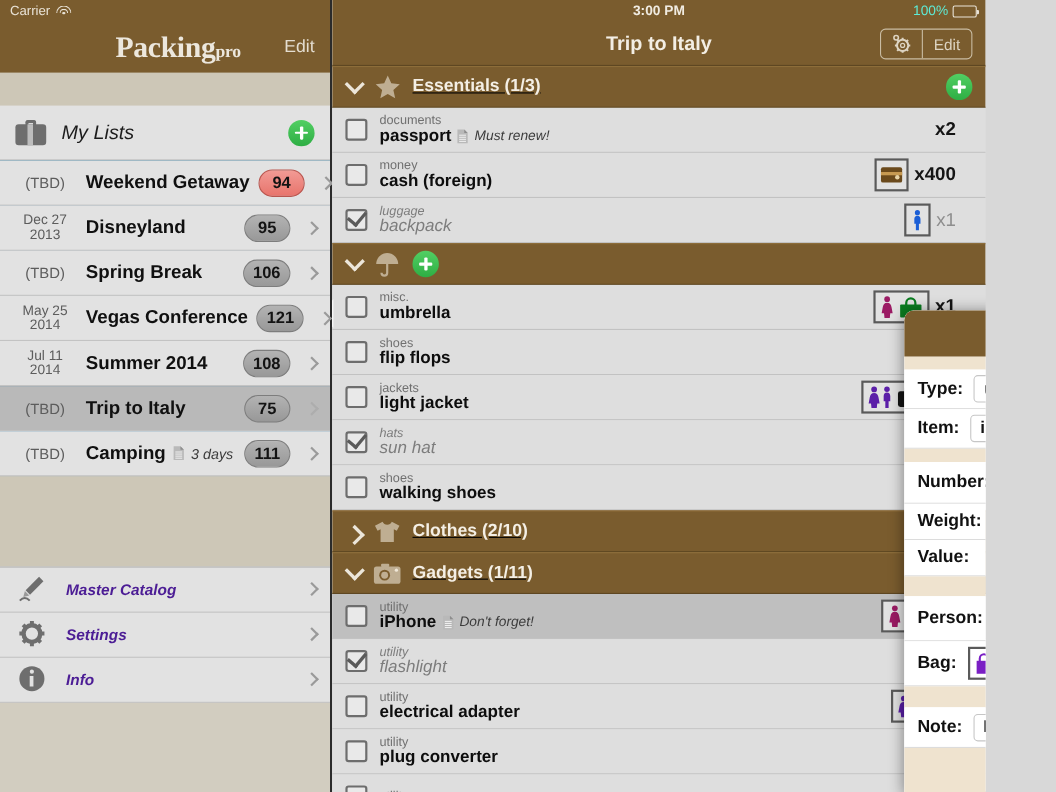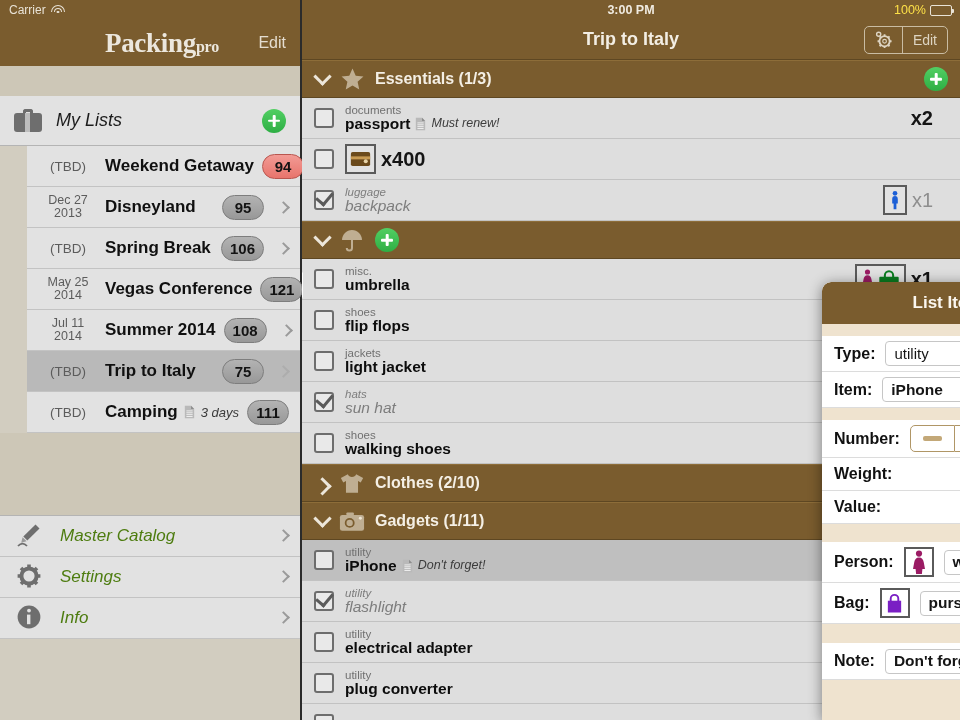--- a/index.html
+++ b/index.html
@@ -85,21 +85,21 @@
   .suitcase .body {
     position:absolute; bottom:0; left:0; width:28px;height:19px;
     background:#6e6e6e; border-radius:3px;
   }
   .suitcase .hdl {
     position:absolute; top:0; left:9px; width:10px;height:7px;
     border:3px solid #6e6e6e; border-bottom:none; border-radius:3px 3px 0 0;
   }
   .suitcase .slit { position:absolute; bottom:0; left:11px; width:5px;height:19px; background:#bdbdbd; }
 
-  .sb-rows { background:#0369a1;margin-left:27px; }
+  .sb-rows { background:#0369a1; }
   .sb-row {
     height: 41px; display:flex; align-items:center;
     border-bottom:1px solid #c3c3c3;
     padding: 0 10px 0 12px; gap: 8px;
     background:#e2e2e2;
   }
   .sb-row.sel { background:#b9b9b9; }
   .sb-row .date {
     width: 58px; flex:none; font-size: 12.5px; color:#5c5c5c;
     line-height: 13px; text-align:center;
@@ -124,40 +124,40 @@
     flex:none; margin-left: 7px; margin-right: 2px;
   }
   .chev.light { border-color:#adadad; }
 
   .sb-gap { flex:1 1 auto; background:#cdc7b7; min-height: 22px; }
   .sb-menu { background:#e2e2e2; border-top:1px solid #b4b4b4; }
   .sb-mrow {
     height: 41px; display:flex; align-items:center;
     border-bottom:1px solid #c3c3c3; padding: 0 10px 0 16px; gap: 16px;
   }
-  .sb-mrow .lbl { flex:1; font-size:17px; font-style:italic; color:#4d7c0f; }
+  .sb-mrow .lbl { flex:1; font-size:14px; font-style:italic; color:#4c1d95;font-weight:bold; }
   .sb-tail { flex:1; background:#d2cdc0; }
 
   .ic { width: 28px; height: 28px; flex:none; position:relative; }
 
   
   #main {
-    width: 658px; height: 720px; background:#dcdcdc;
+    width: 594px; height: 720px; background:#dcdcdc;
     position: relative; overflow: hidden;
   }
   .mn-status {
     height: 20px; background:#7a5c2e; display:flex; align-items:center;
     justify-content:center; position:relative;
   }
   .mn-status .time { color:#f0ebe1; font-size:12.5px; font-weight:700; }
   .mn-status .batt {
     position:absolute; right:8px; top:50%; transform:translateY(-50%);
     display:flex; align-items:center; gap:4px;
   }
-  .mn-status .batt span { color:#fde047; font-size:12.5px; }
+  .mn-status .batt span { color:#5eead4; font-size:12.5px; }
   .bat-body {
     width:22px;height:11px;border:1.4px solid #e9e3d7;border-radius:2px;
     position:relative; padding:1.4px;
   }
   .bat-body::after { content:""; position:absolute; right:-3.4px; top:3px; width:2px;height:4px;background:#e9e3d7;border-radius:0 1px 1px 0; }
   .bat-fill { width:100%;height:100%;background:#f0ebe1;border-radius:1px; }
 
   .mn-nav {
     height: 40px; background:#7a5c2e; display:flex; align-items:center;
     justify-content:center; position:relative;
@@ -172,20 +172,21 @@
     height:26px; display:flex; align-items:center; justify-content:center;
     padding: 0 10px; color:#ddd4c2; font-size:14px;
   }
   .mn-btns > div + div { border-left:1px solid #c9bca3; }
 
   .sec-hdr {
     height: 38px; background:#7a5c2e;
     display:flex; align-items:center; gap:10px; padding: 0 12px 0 14px;
     border-bottom:1px solid #5e4722; border-top:1px solid #8d6d39;
     position:relative;
+    text-decoration:underline;
   }
   .sec-hdr .caret {
     width:13px;height:13px;border-right:3px solid #ece6da;border-bottom:3px solid #ece6da;
     flex:none;
   }
   .sec-hdr .caret.down { transform: rotate(45deg) translate(-2px,-2px); }
   .sec-hdr .caret.right { transform: rotate(-45deg) translate(-2px,2px); }
   .sec-hdr .sttl { color:#f4efe5; font-size:16px; font-weight:700; flex:1; }
   .sec-ic { width:26px;height:26px;flex:none; display:flex;align-items:center;justify-content:center; }
 
@@ -213,21 +214,21 @@
   .it-row.done .it-cat, .it-row.done .it-nm {
     font-style: italic; font-weight: 400; color:#7d7d7d;
   }
   .it-note { font-size:12.5px; font-style:italic; font-weight:400; color:#3c3c3c; }
 
   .it-right { display:flex; align-items:center; gap:5px; flex:none; }
   .tagbox {
     border:2px solid #5a5a5a; background:#e2e2e2; height:30px;
     display:flex; align-items:center; gap:2px; padding: 0 3px;
   }
-  .qty { font-size:20px; font-weight:700; color:#151515; min-width:12px;text-align:center; }
+  .qty { font-size:17px; font-weight:700; color:#151515; min-width:12px;text-align:center; }
   .qty.dim { color:#8e8e8e; font-weight:400; }
 
   
   #modal {
     position:absolute; left:520px; top:282px; width:302px; height:438px;
     background:#fdfdfd; border-radius:9px 9px 0 0;
     box-shadow: 0 2px 14px rgba(0,0,0,.45);
     overflow:hidden; z-index: 20;
   }
   #modal .mhdr {
@@ -462,20 +463,26 @@
               </svg>
               <span class="it-note">Must renew!</span>
             </div>
           </div>
           <div class="it-right">
             <span class="qty">x2</span>
           </div>
         </div>
         <div class="it-row">
           <span class="cbx"></span>
+          <div class="it-txt">
+            <div class="it-cat">money</div>
+            <div class="it-nm">
+              <span>cash (foreign)</span>
+            </div>
+          </div>
           <div class="it-right">
             <span class="tagbox">
               <svg viewBox="0 0 24 20" width="21" height="18">
                 <rect x="1" y="2" width="22" height="16" fill="#6b4a1c" rx="2"></rect>
                 <rect x="1" y="7" width="22" height="3.4" fill="#c79a52"></rect>
                 <circle cx="18" cy="12.5" r="2.3" fill="#e8d4a8"></circle>
               </svg>
             </span>
             <span class="qty">x400</span>
           </div>

